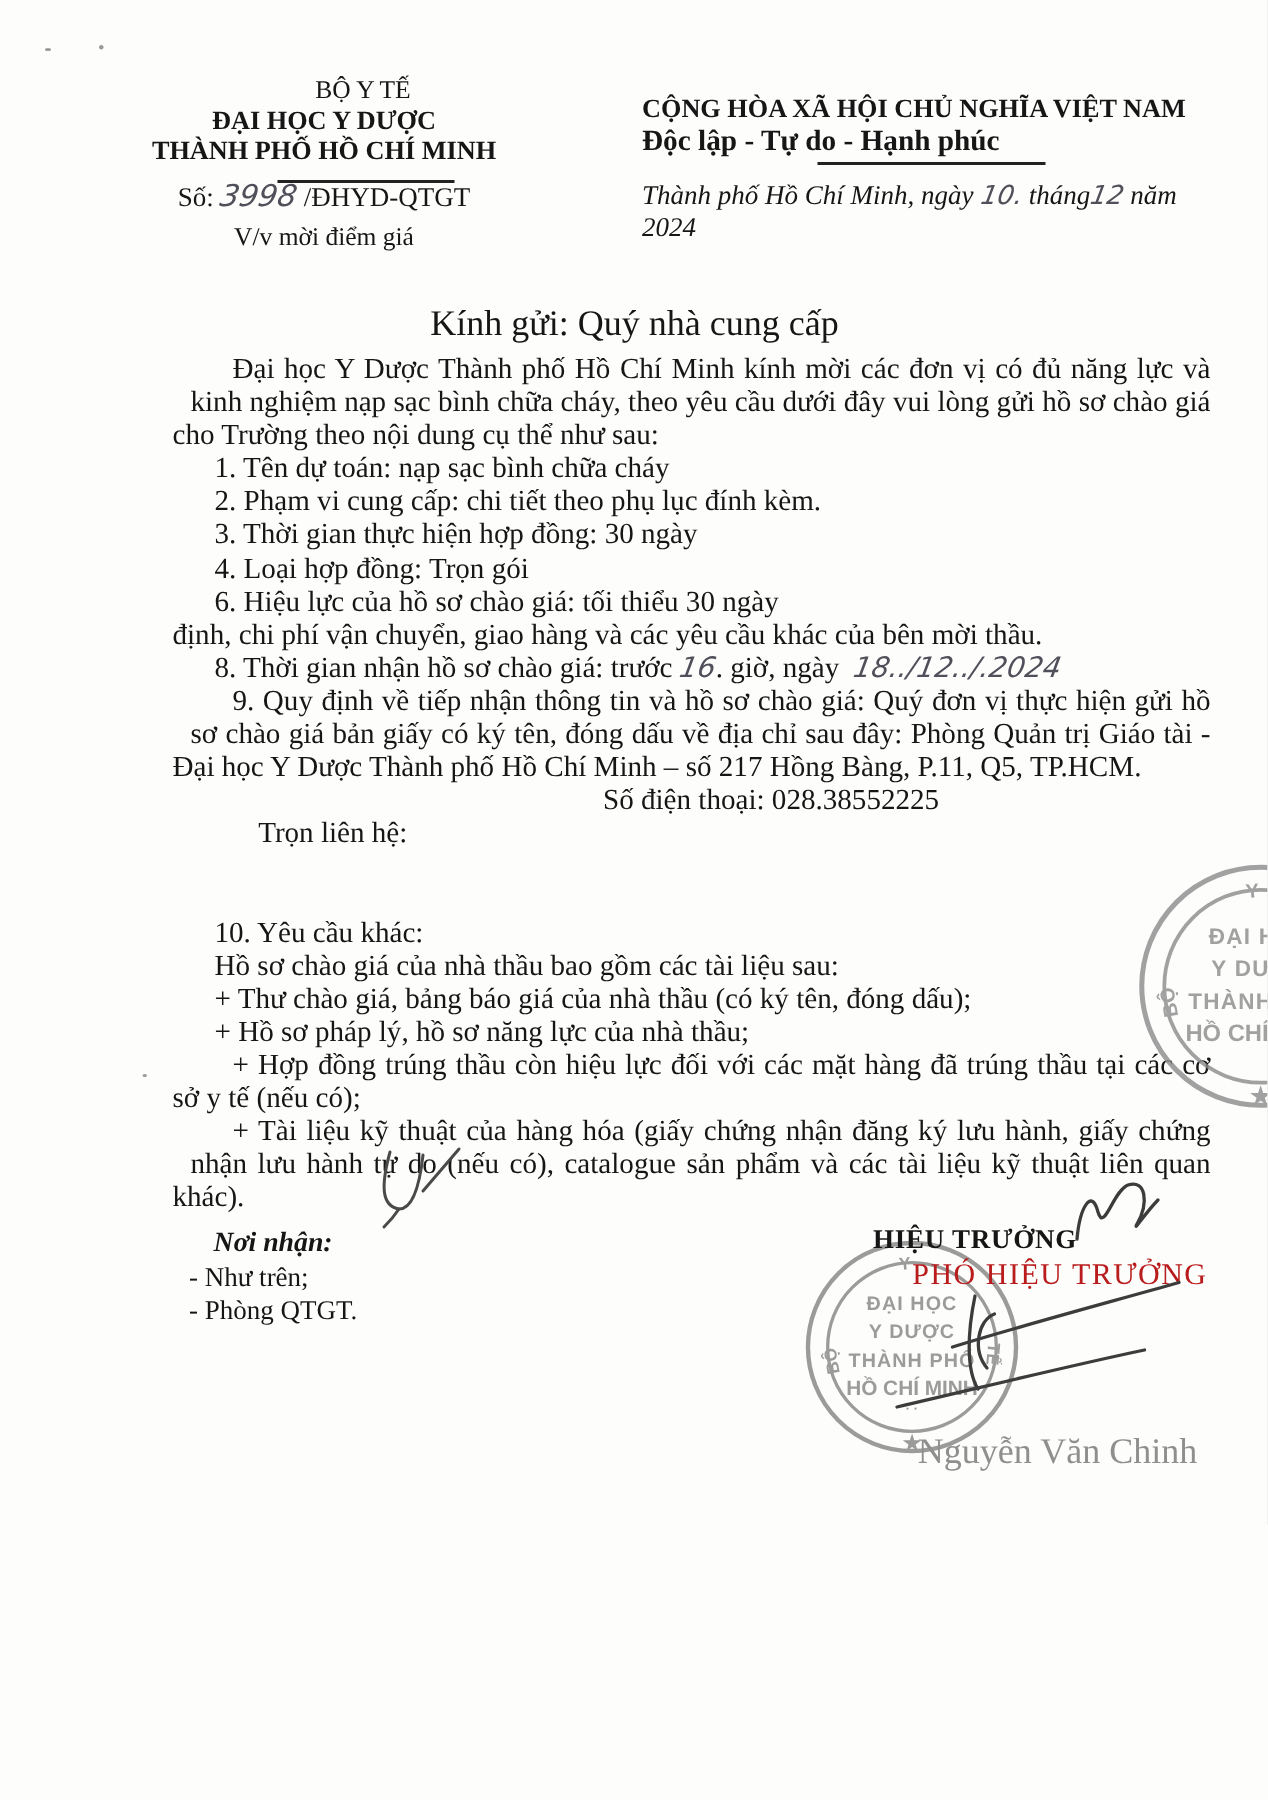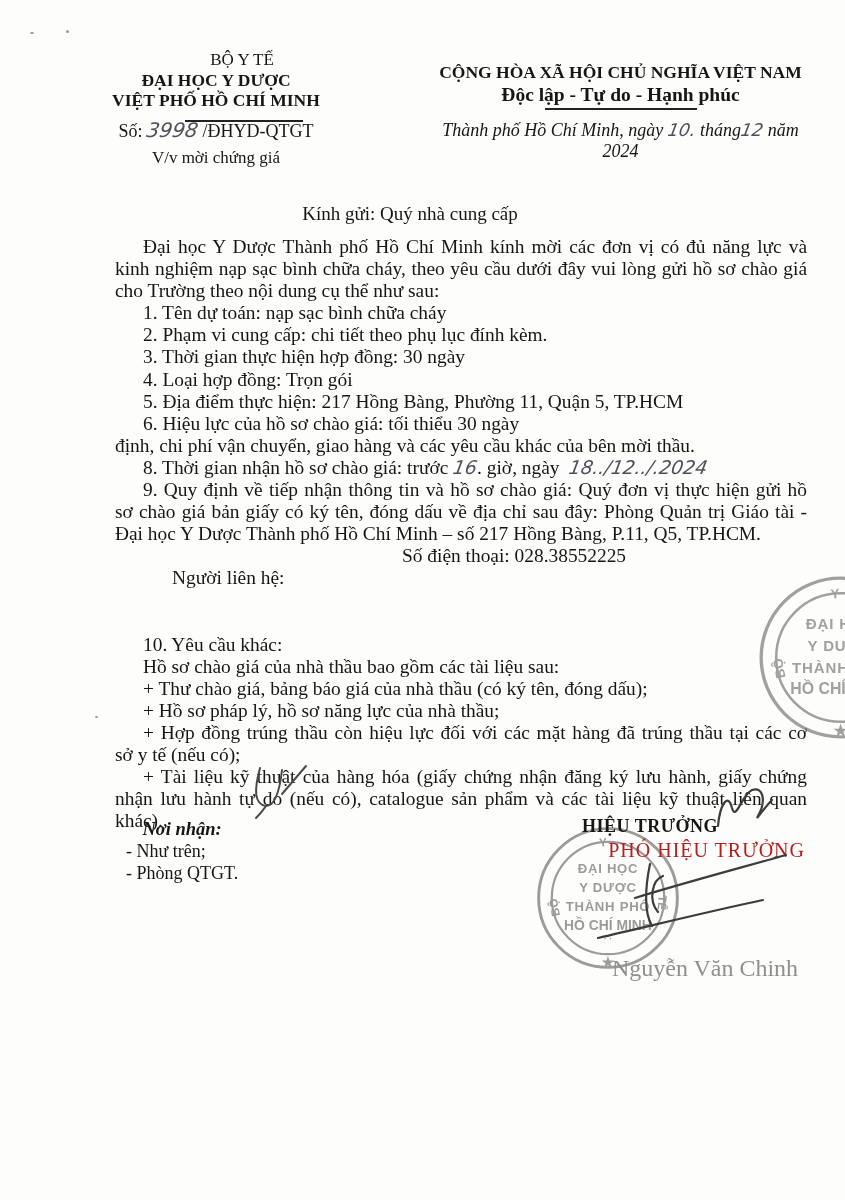--- a/index.html
+++ b/index.html
@@ -10,38 +10,38 @@
   }
   
   .hl { position:absolute; left:66px; top:50px; width:300px; text-align:center; }
   .hl .l1 { font-size:17px; line-height:20px; transform:translateX(26px); }
   .hl .l2 { font-size:17.5px; line-height:20px; font-weight:bold; }
   .hl .l3 { font-size:17.5px; line-height:20px; font-weight:bold; }
   .hl-underline { position:absolute; left:119px; top:70px; width:118px; height:2px; background:#222; }
   .so-line { margin-top:8px; font-size:18px; line-height:24px; }
   .subject { margin-top:5px; font-size:17px; }
 
-  .hr { position:absolute; left:428px; top:62px; width:385px; text-align:center; }
+  .hr { position:absolute; left:428px; top:62px; width:385px; }
   .hr .r1 { font-size:17.5px; line-height:21px; font-weight:bold; }
   .hr .r2 { font-size:19.5px; line-height:24px; font-weight:bold; }
   .hr-underline { width:152px; height:2px; background:#222; margin:1px auto 0; }
   .date-line { margin-top:10px; font-style:italic; font-size:18px; }
 
   .hw {
     font-family:"DejaVu Sans", sans-serif; font-style:italic; color:#50505a;
     display:inline-block; transform:skewX(-10deg); font-size:0.97em;
   }
   .hw-big { font-size:20px; }
 
   
-  .salutation { position:absolute; left:115px; top:203px; width:590px; text-align:center; font-size:19px; }
+  .salutation { position:absolute; left:128px; top:203px; width:590px; text-align:center; font-size:24px; }
   .letter-body { position:absolute; left:115px; top:236px; width:692px; font-size:19.4px; line-height:22.1px; }
   .ln { white-space:pre-wrap; }
   .ind { padding-left:28px; }
-  .j { text-align:justify; text-align-last:justify; }
+  .j { text-align:justify; text-align-last:justify;margin-left:12px; }
   .contact-row { position:relative; }
   .contact-row .phone { position:absolute; left:287px; top:0; }
 
   
   .footer-left { position:absolute; left:126px; top:818px; font-size:18px; line-height:22px; }
   .footer-left .title { font-weight:bold; font-style:italic; font-size:18.5px;text-align:center; }
   .sign-title { position:absolute; left:540px; top:816px; width:220px; text-align:center;
     font-weight:bold; font-size:18px; letter-spacing:.5px; z-index:4; }
   .sign-stamped { position:absolute; left:585px; top:839px; width:220px; text-align:right;
     color:#b91c1c; font-size:20px; letter-spacing:1px; z-index:2; }
@@ -62,52 +62,51 @@
 
 <div class="page">
 
   <div class="sp" style="left:30px;top:32px;width:4px;height:2px;"></div>
   <div class="sp" style="left:66px;top:30px;width:3px;height:3px;"></div>
   <div class="sp" style="left:95px;top:716px;width:3px;height:2px;"></div>
 
   <div class="hl">
     <div class="l1">BỘ Y TẾ</div>
     <div class="l2">ĐẠI HỌC Y DƯỢC</div>
-    <div class="l3">VIỆT PHỐ HỒ CHÍ MINH</div>
+    <div class="l3">THÀNH PHỐ HỒ CHÍ MINH</div>
     <div class="hl-underline"></div>
     <div class="so-line"><span>Số: </span><span class="hw hw-big">3998</span><span> /ĐHYD-QTGT</span></div>
-    <div class="subject">V/v mời chứng giá</div>
+    <div class="subject">V/v mời điểm giá</div>
   </div>
 
   <div class="hr">
     <div class="r1">CỘNG HÒA XÃ HỘI CHỦ NGHĨA VIỆT NAM</div>
     <div class="r2">Độc lập - Tự do - Hạnh phúc</div>
     <div class="hr-underline"></div>
     <div class="date-line"><span>Thành phố Hồ Chí Minh, ngày </span><span class="hw">10.</span><span> tháng</span><span class="hw">12</span><span> năm 2024</span></div>
   </div>
 
   <div class="salutation">Kính gửi: Quý nhà cung cấp</div>
 
   <div class="letter-body">
     <div class="ln ind j">Đại học Y Dược Thành phố Hồ Chí Minh kính mời các đơn vị có đủ năng lực và</div>
     <div class="ln j">kinh nghiệm nạp sạc bình chữa cháy, theo yêu cầu dưới đây vui lòng gửi hồ sơ chào giá</div>
     <div class="ln">cho Trường theo nội dung cụ thể như sau:</div>
     <div class="ln ind">1. Tên dự toán: nạp sạc bình chữa cháy</div>
     <div class="ln ind">2. Phạm vi cung cấp: chi tiết theo phụ lục đính kèm.</div>
     <div class="ln ind">3. Thời gian thực hiện hợp đồng: 30 ngày</div>
     <div class="ln ind">4. Loại hợp đồng: Trọn gói</div>
-    <div class="ln ind">5. Địa điểm thực hiện: 217 Hồng Bàng, Phường 11, Quận 5, TP.HCM</div>
     <div class="ln ind">6. Hiệu lực của hồ sơ chào giá: tối thiểu 30 ngày</div>
     <div class="ln">định, chi phí vận chuyển, giao hàng và các yêu cầu khác của bên mời thầu.</div>
     <div class="ln ind"><span>8. Thời gian nhận hồ sơ chào giá: trước </span><span class="hw">16</span><span>. giờ, ngày  </span><span class="hw">18../12../.2024</span></div>
     <div class="ln ind j">9. Quy định về tiếp nhận thông tin và hồ sơ chào giá: Quý đơn vị thực hiện gửi hồ</div>
     <div class="ln j">sơ chào giá bản giấy có ký tên, đóng dấu về địa chỉ sau đây: Phòng Quản trị Giáo tài -</div>
     <div class="ln">Đại học Y Dược Thành phố Hồ Chí Minh – số 217 Hồng Bàng, P.11, Q5, TP.HCM.</div>
     <div class="ln ind contact-row">
-      <span>Người liên hệ:</span>
+      <span>Trọn liên hệ:</span>
       <span class="phone">Số điện thoại: 028.38552225</span>
     </div>
     <div class="ln ind">10. Yêu cầu khác:</div>
     <div class="ln ind">Hồ sơ chào giá của nhà thầu bao gồm các tài liệu sau:</div>
     <div class="ln ind">+ Thư chào giá, bảng báo giá của nhà thầu (có ký tên, đóng dấu);</div>
     <div class="ln ind">+ Hồ sơ pháp lý, hồ sơ năng lực của nhà thầu;</div>
     <div class="ln ind j">+ Hợp đồng trúng thầu còn hiệu lực đối với các mặt hàng đã trúng thầu tại các cơ</div>
     <div class="ln">sở y tế (nếu có);</div>
     <div class="ln ind j">+ Tài liệu kỹ thuật của hàng hóa (giấy chứng nhận đăng ký lưu hành, giấy chứng</div>
     <div class="ln j">nhận lưu hành tự do (nếu có), catalogue sản phẩm và các tài liệu kỹ thuật liên quan</div>

